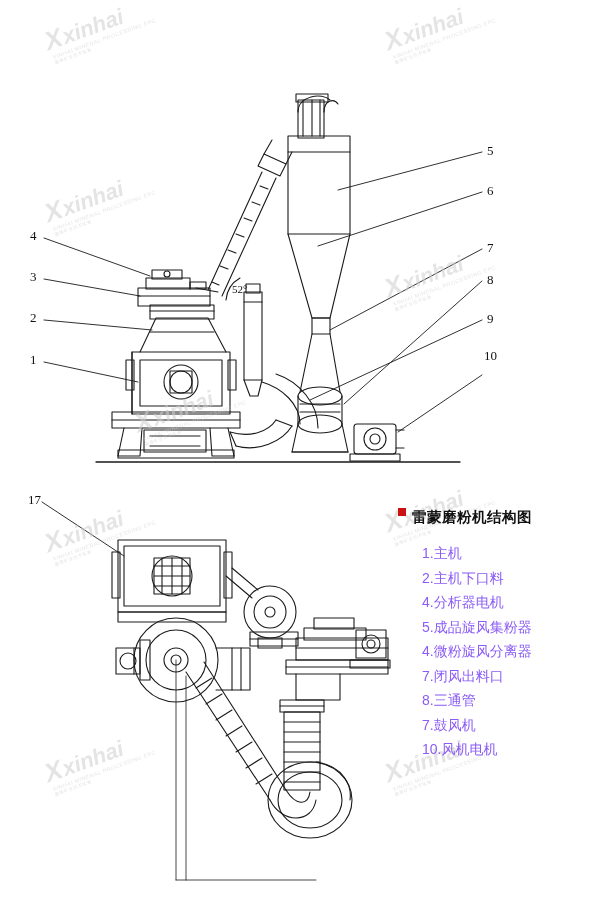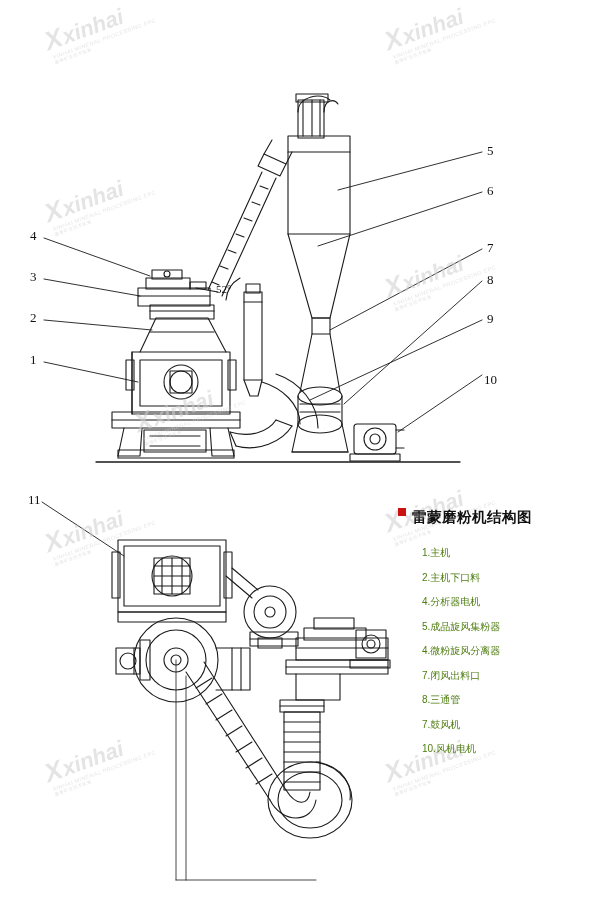--- a/index.html
+++ b/index.html
@@ -104,23 +104,23 @@
     color: #111;
     letter-spacing: 0.5px;
   }
   .legend-list {
     list-style: none;
     margin: 0;
     padding: 0;
     margin-left: 24px;
   }
   .legend-list li {
-    font-size: 10px;
+    font-size: 14px;
     line-height: 24.5px;
-    color: #4d7c0f;
+    color: #8b5cf6;
     white-space: nowrap;
   }
 </style>
 </head>
 <body>
 
 <div id="stage">
 
   <svg class="drawing-svg" viewBox="0 0 606 921">
     <g fill="none" stroke="#1a1a1a" stroke-width="1.1" stroke-linejoin="round" stroke-linecap="round">
@@ -404,25 +404,25 @@
   <div class="callout" style="left:30px; top:228px;">4</div>
   <div class="callout" style="left:30px; top:269px;">3</div>
   <div class="callout" style="left:30px; top:310px;">2</div>
   <div class="callout" style="left:30px; top:352px;">1</div>
 
   <div class="callout" style="left:487px; top:143px;">5</div>
   <div class="callout" style="left:487px; top:183px;">6</div>
   <div class="callout" style="left:487px; top:240px;">7</div>
   <div class="callout" style="left:487px; top:272px;">8</div>
   <div class="callout" style="left:487px; top:311px;">9</div>
-  <div class="callout" style="left:484px; top:372px;">10</div>
-
-  <div class="callout" style="left:28px; top:492px;">11</div>
-
-  <div class="angle-label" style="left:216px; top:283px;">52°</div>
+  <div class="callout" style="left:484px; top:348px;">10</div>
+
+  <div class="callout" style="left:28px; top:492px;">17</div>
+
+  <div class="angle-label" style="left:232px; top:283px;">52°</div>
 
   <div id="legend">
     <div class="legend-title-row">
       <span class="legend-bullet"></span>
       <span class="legend-title">雷蒙磨粉机结构图</span>
     </div>
     <ul class="legend-list">
       <li>1.主机</li>
       <li>2.主机下口料</li>
       <li>4.分析器电机</li>

